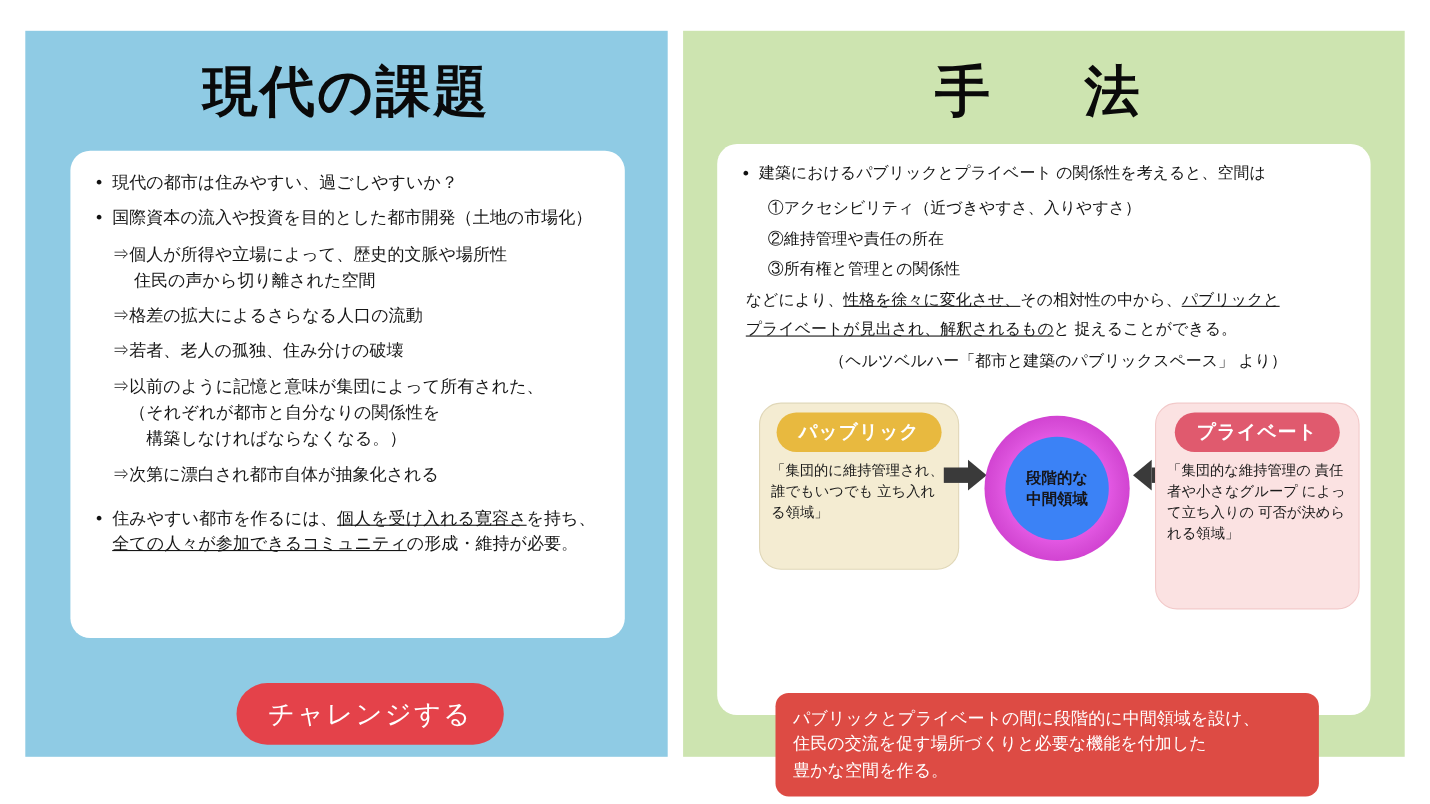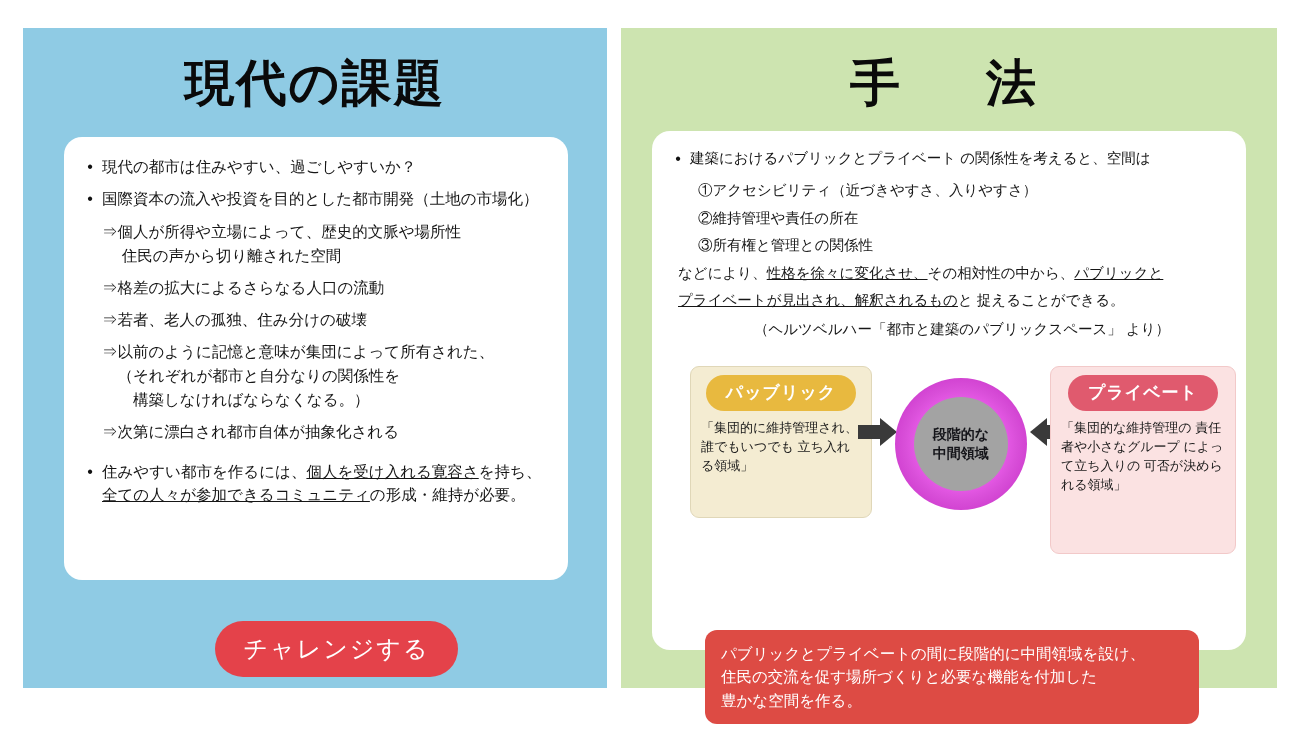--- a/index.html
+++ b/index.html
@@ -151,21 +151,21 @@
 
   
   .diagram {
     position: relative;
     height: 170px;
     margin-top: 4px;
   }
   .box {
     position: absolute;
     box-sizing: border-box;
-    border-radius: 9px;
+    border-radius: 20px;
     padding: 8px 10px;
     font-size: 13px;
     line-height: 1.45;
     color: #1a1a1a;
   }
   .box-public {
     left: 24px;
     top: 6px;
     width: 182px;
     height: 152px;
@@ -216,24 +216,25 @@
     border-radius: 50%;
     background: radial-gradient(circle at 50% 50%, #ee66ee 0%, #ec5fec 42%, #d94fd9 60%, #cf3fcf 75%, #e98ae9 100%);
   }
   .circle-inner {
     position: absolute;
     left: 36px;
     top: 19px;
     width: 94px;
     height: 94px;
     border-radius: 50%;
-    background: #a3a3a3;
+    background: #3b82f6;
     display: flex;
     align-items: center;
     justify-content: center;
+    text-align: center;
     font-size: 14px;
     font-weight: bold;
     color: #15151a;
     line-height: 1.35;
   }
   .arrow {
     position: absolute;
     top: 58px;
     width: 0;
     height: 0;

